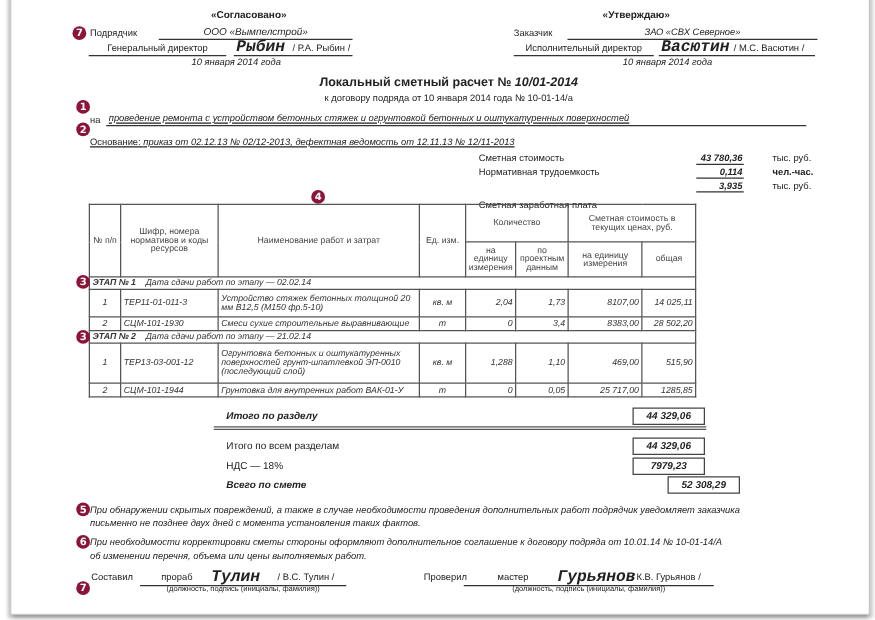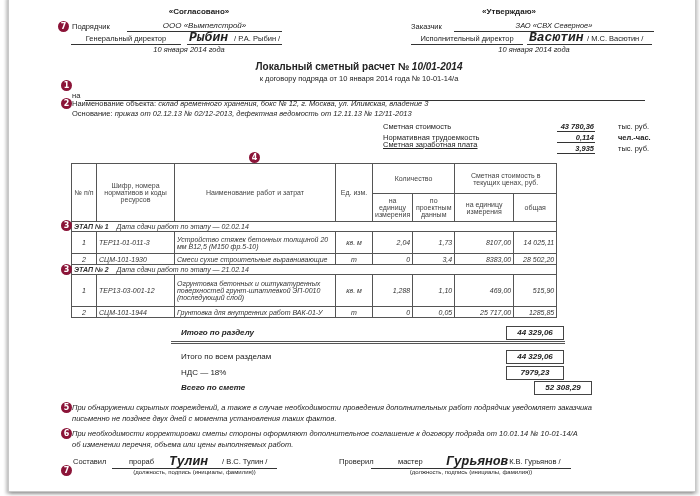--- a/index.html
+++ b/index.html
@@ -58,41 +58,39 @@
   <div class="uline" style="left:518px;top:47px;width:125px;"></div>
   <div class="abs f7 it center" style="left:455px;top:48px;width:140px;">10 января 2014 года</div>
 
   <div class="abs b center" style="left:160px;top:64px;width:380px;font-size:10px;">
     <span>Локальный сметный расчет № </span><span class="it">10/01-2014</span>
   </div>
   <div class="abs f7 center" style="left:160px;top:77px;width:380px;">к договору подряда от 10 января 2014 года № 10-01-14/а</div>
 
   <div class="marker" style="left:52px;top:83px;">1</div>
   <div class="abs f7" style="left:63px;top:94px;">на</div>
+  <div class="abs f7 it" style="left:78px;top:93px;text-decoration:underline;">проведение ремонта с устройством бетонных стяжек и огрунтовкой бетонных и оштукатуренных поверхностей</div>
   <div class="uline" style="left:76px;top:103px;width:560px;"></div>
 
   <div class="marker" style="left:52px;top:101px;">2</div>
-  <div class="abs f7" style="left:63px;top:102px;">
-    <span>Наименование объекта: </span><span class="it">склад временного хранения, бокс № 12, г. Москва, ул. Илимская, владение 3</span>
-  </div>
-  <div class="abs f7" style="left:63px;top:112px;">
+  <div class="abs f7" style="left:63px;top:112px;text-decoration:underline;">
     <span>Основание: </span><span class="it">приказ от 02.12.13 № 02/12-2013, дефектная ведомость от 12.11.13 № 12/11-2013</span>
   </div>
 
   <div class="abs f7" style="left:374px;top:125px;">Сметная стоимость</div>
   <div class="abs f7 it b right" style="left:525px;top:125px;width:60px;">43 780,36</div>
   <div class="uline" style="left:548px;top:134px;width:38px;"></div>
   <div class="abs f7" style="left:609px;top:125px;">тыс. руб.</div>
 
   <div class="abs f7" style="left:374px;top:136px;">Нормативная трудоемкость</div>
   <div class="abs f7 it b right" style="left:525px;top:136px;width:60px;">0,114</div>
   <div class="uline" style="left:548px;top:145px;width:38px;"></div>
   <div class="abs f7" style="left:609px;top:136px;font-weight:bold;">чел.-час.</div>
 
-  <div class="abs f7" style="left:374px;top:143px;text-decoration:underline;">Сметная заработная плата</div>
+  <div class="abs f7" style="left:374px;top:162px;">Сметная заработная плата</div>
   <div class="abs f7 it b right" style="left:525px;top:147px;width:60px;">3,935</div>
   <div class="uline" style="left:548px;top:156px;width:38px;"></div>
   <div class="abs f7" style="left:609px;top:147px;">тыс. руб.</div>
 
   <div class="marker" style="left:240px;top:155px;">4</div>
 
   <table class="tbl">
     <colgroup>
       <col style="width:25px">
         <col style="width:78px">

